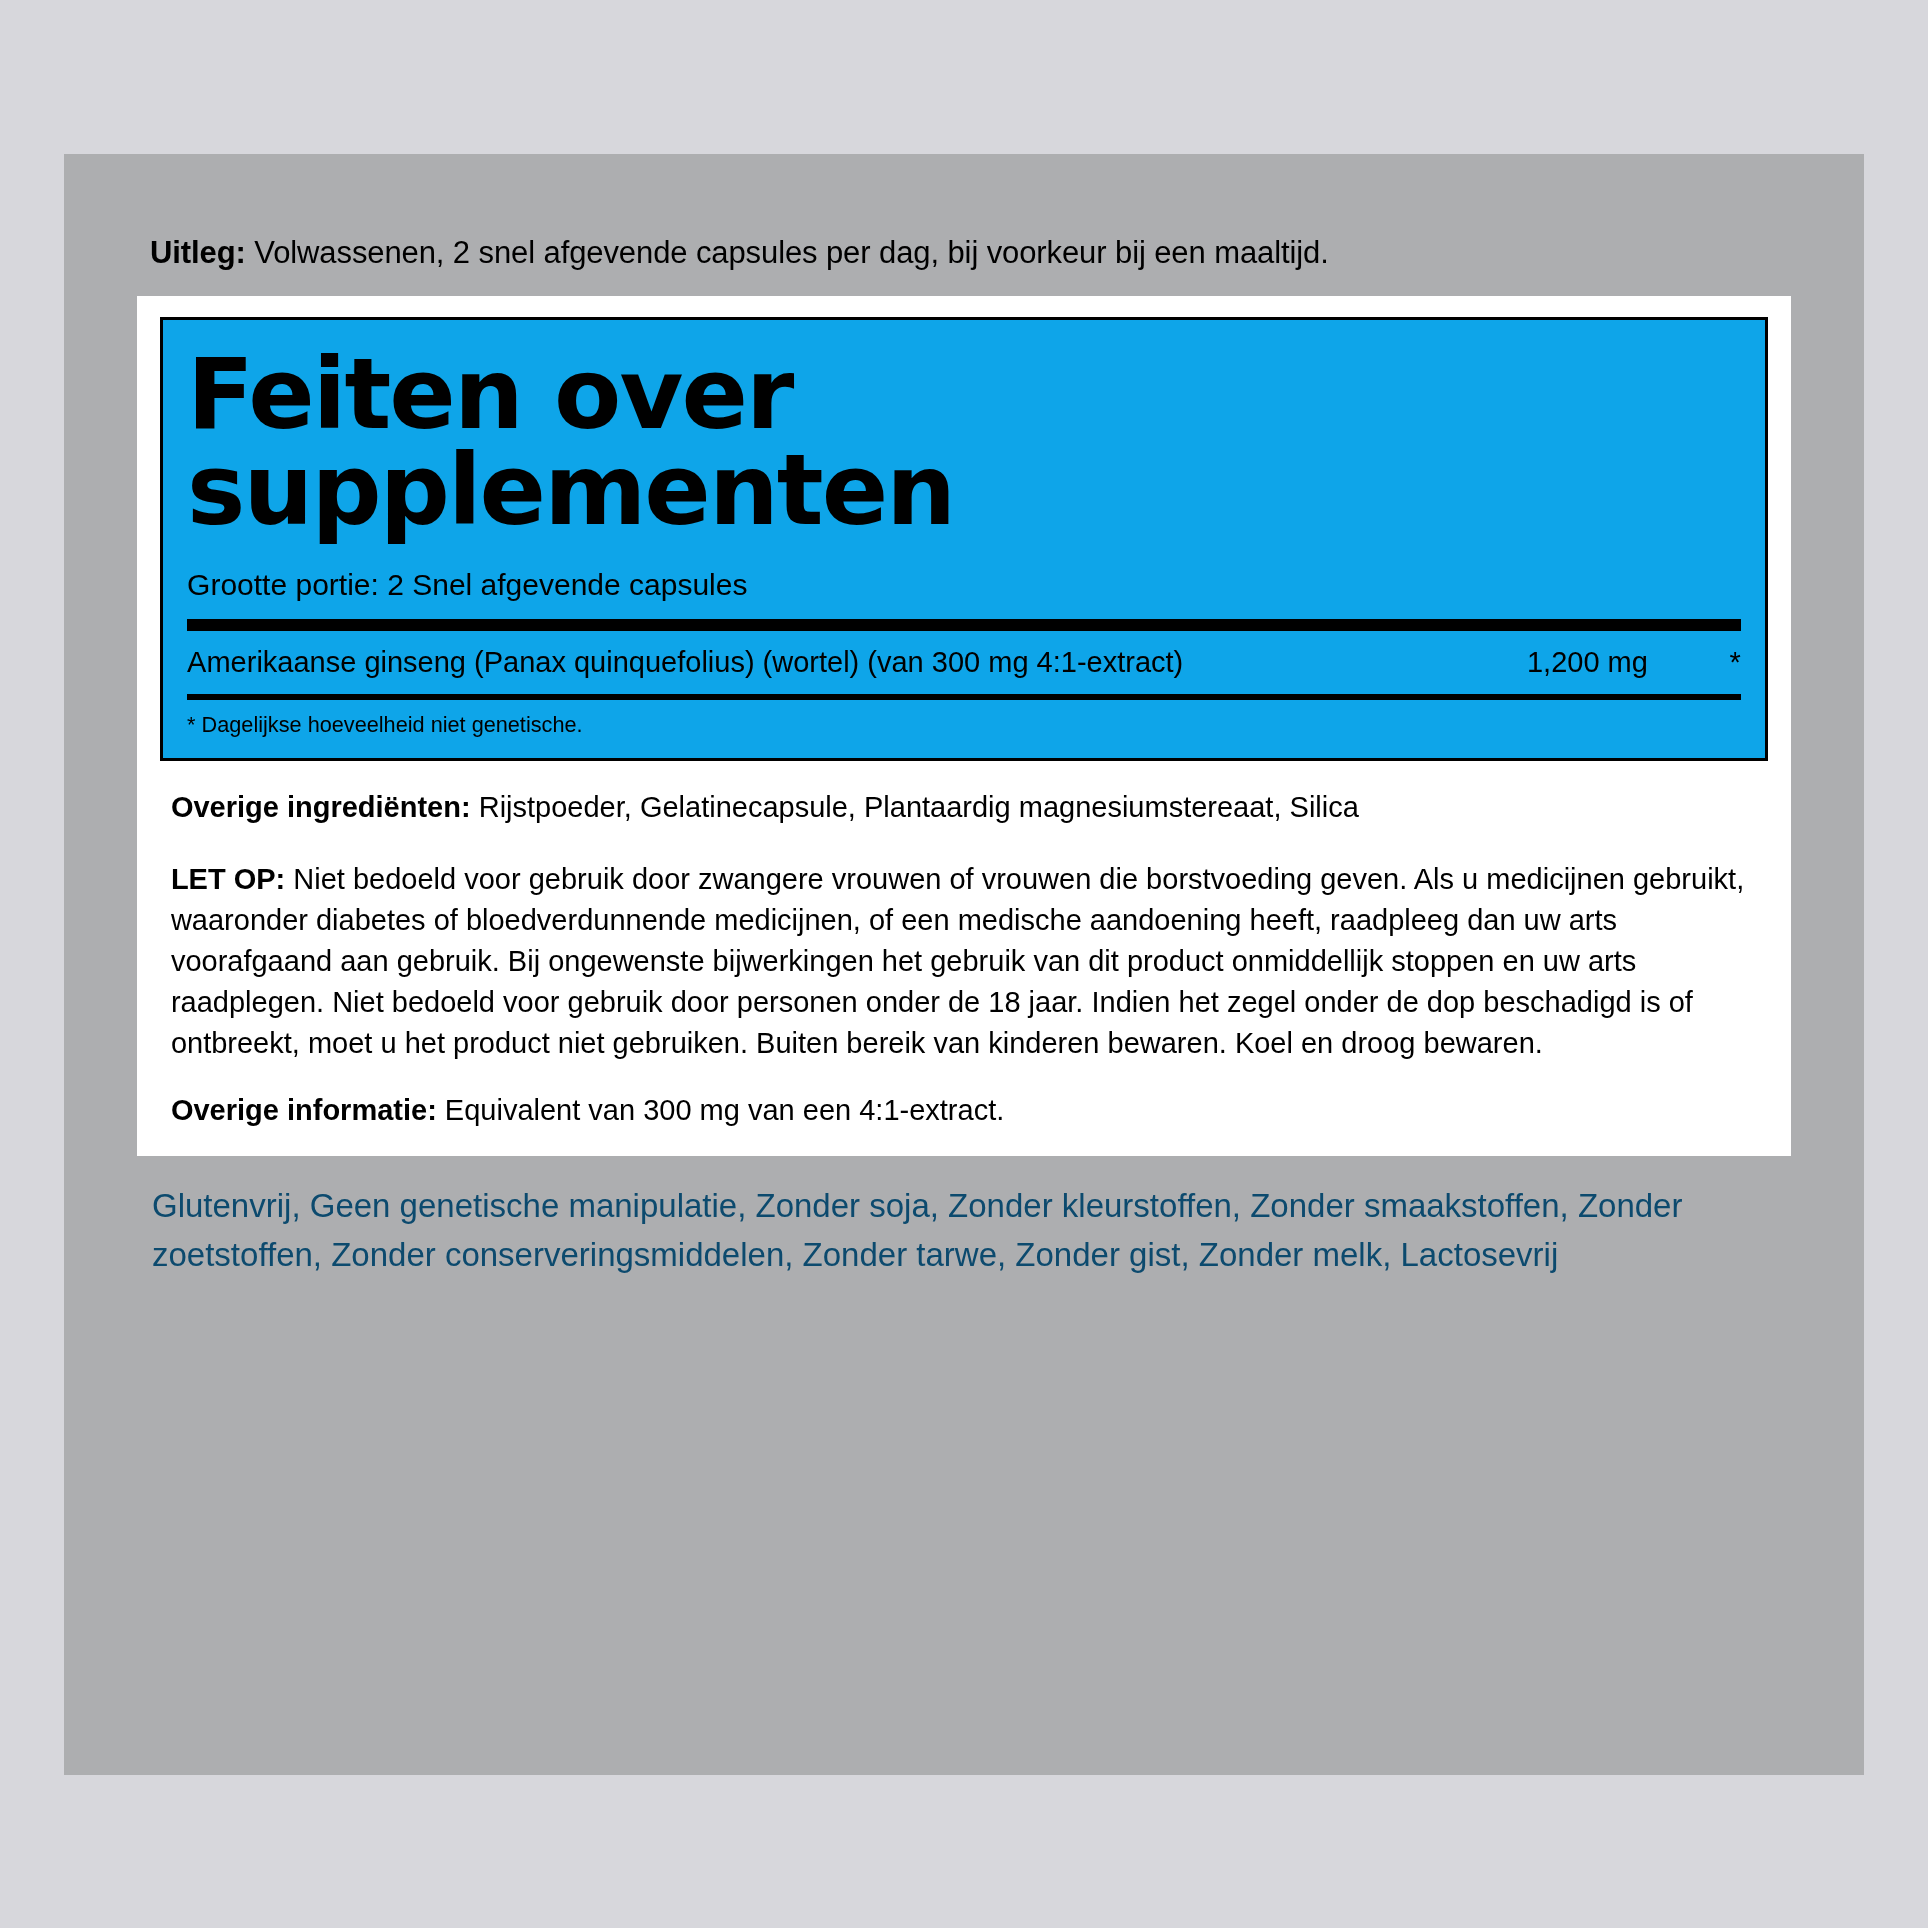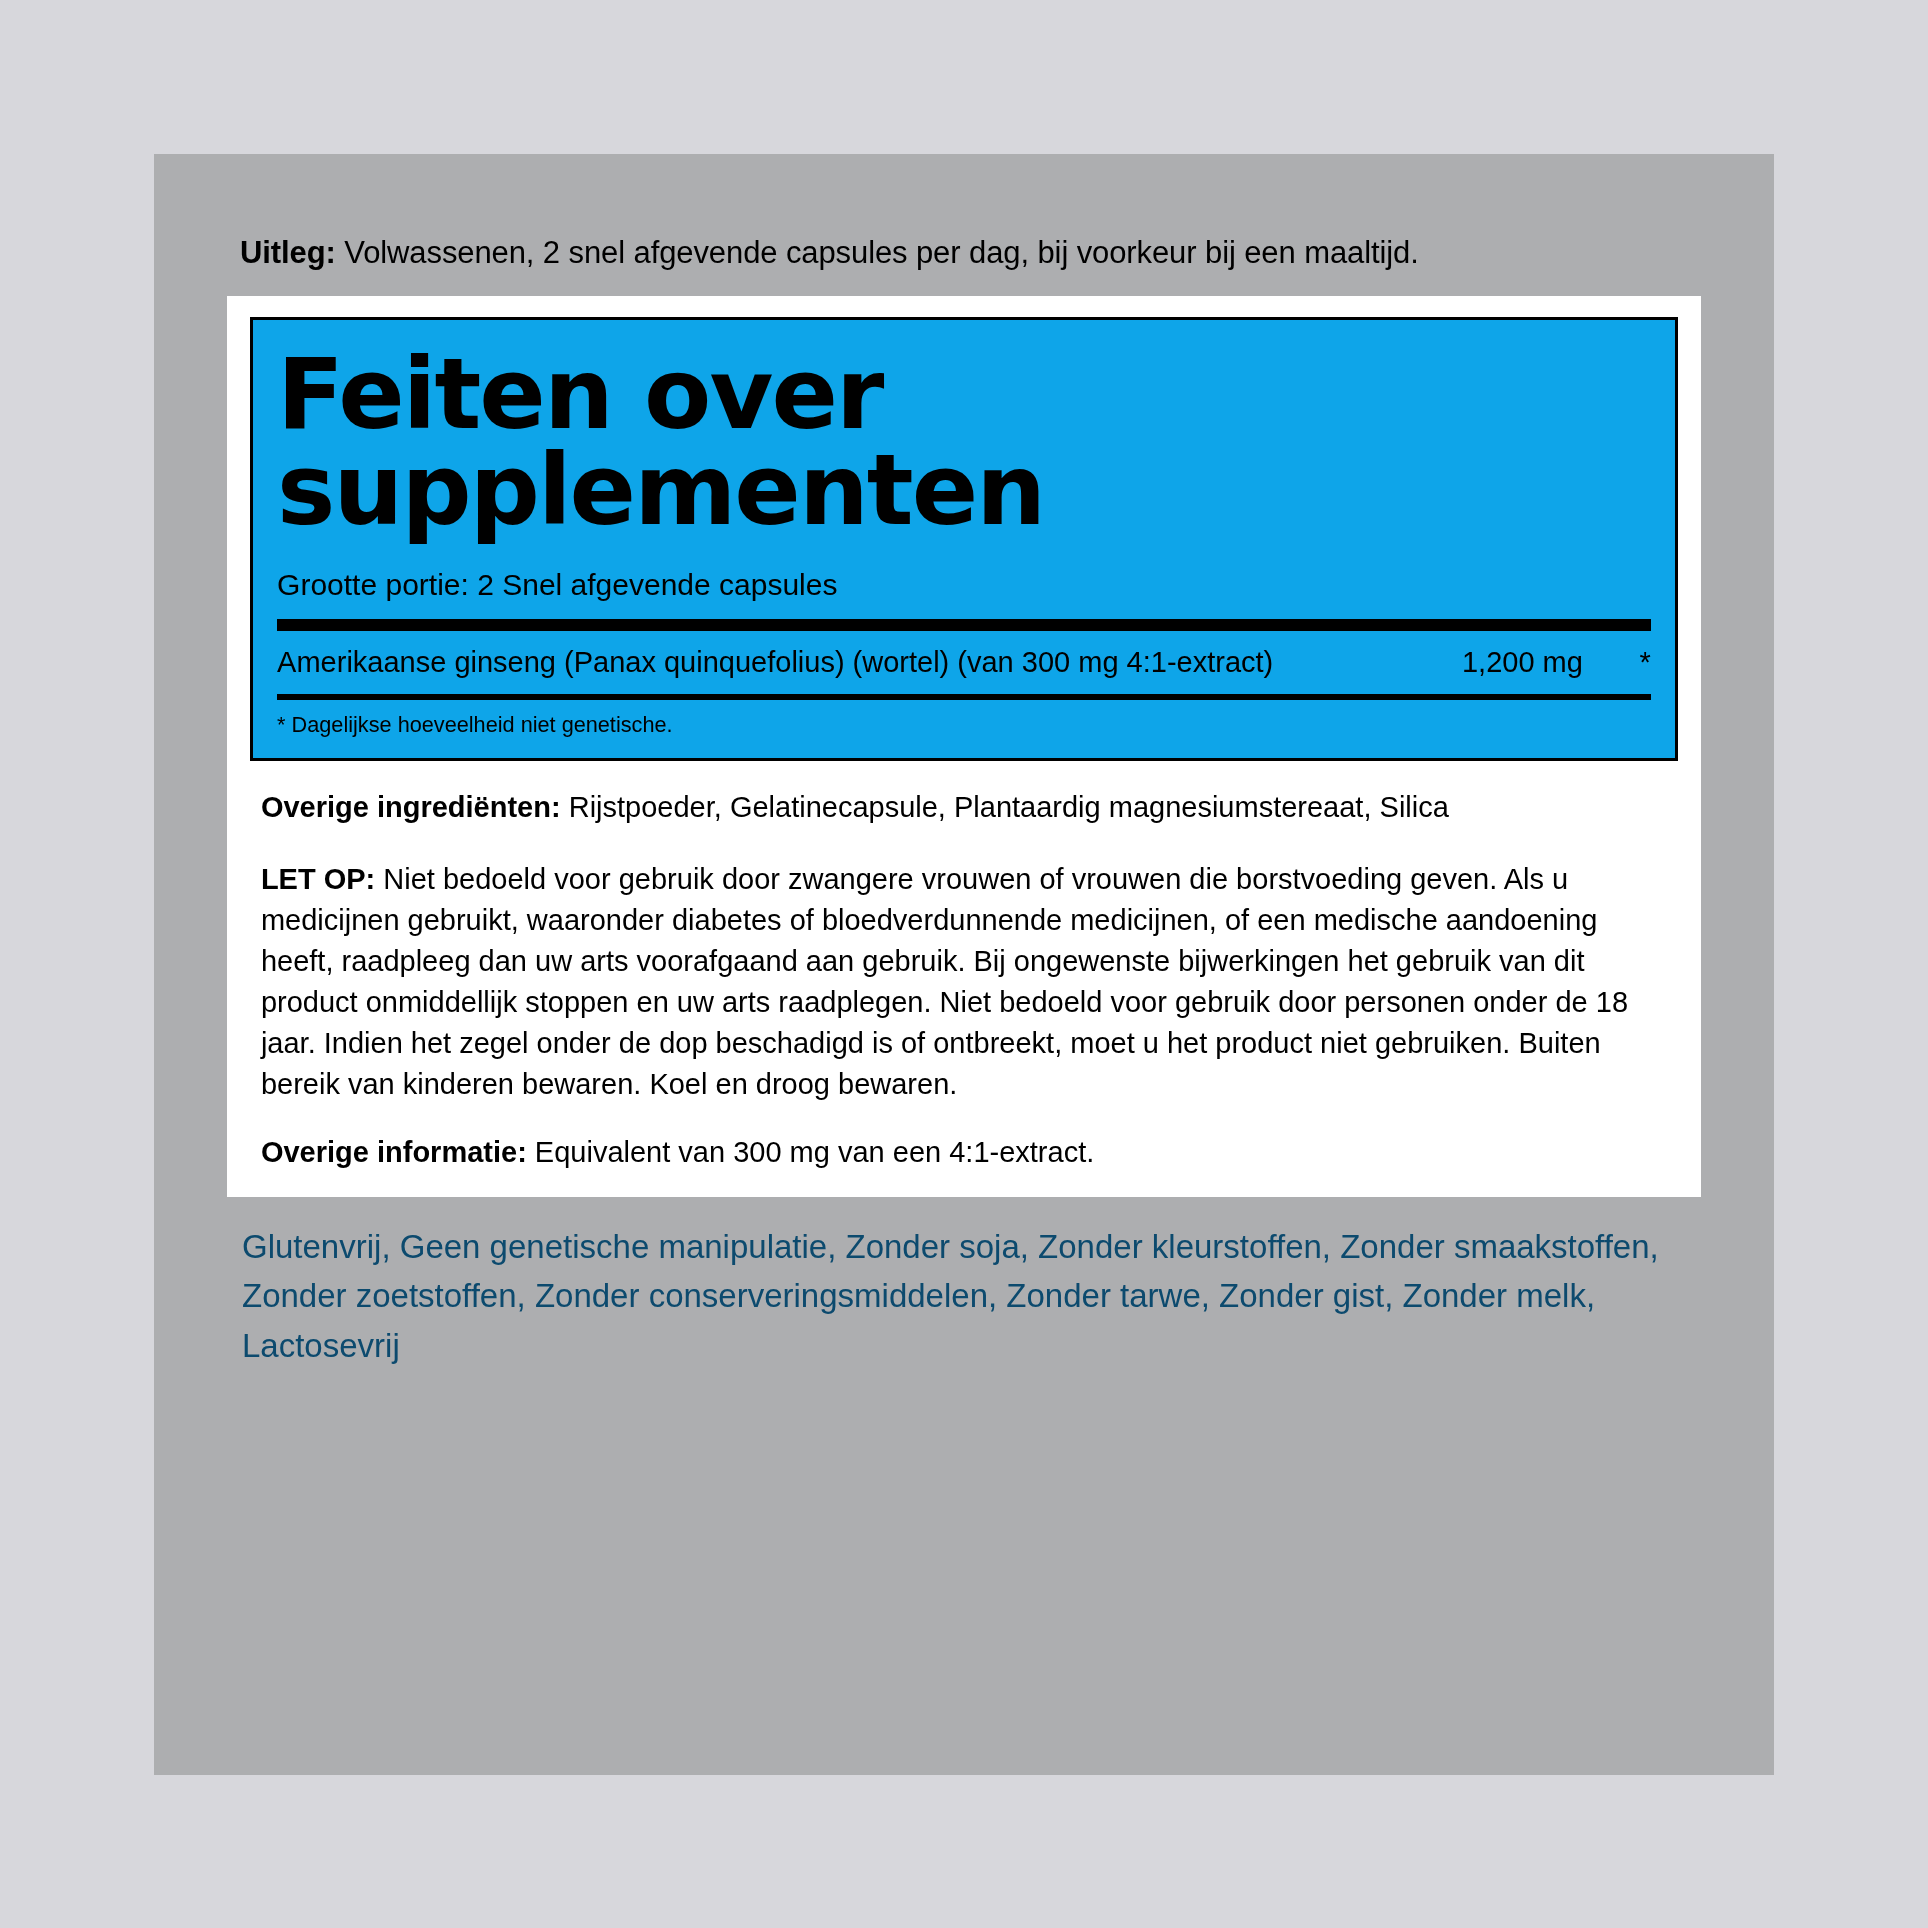--- a/index.html
+++ b/index.html
@@ -19,21 +19,21 @@
     height: 1928px;
     box-sizing: border-box;
     display: flex;
     align-items: center;
     justify-content: center;
   }
 
   
   .label-panel {
     box-sizing: border-box;
-    width: 1620px;
+    width: 1800px;
     height: 1621px;
     background: #adaeb0;
     padding: 55px 73px 0 73px;
   }
 
   
   .directions {
     font-size: 31px;
     line-height: 1.3;
     color: #000;
@@ -111,20 +111,21 @@
     color: #000;
     text-align: right;
   }
 
   .nutrient-row {
     display: flex;
     align-items: baseline;
     padding: 15px 0 15px 0;
     font-size: 29px;
     color: #000;
+    gap: 25px;
   }
   .nutrient-row .name {
     flex: 1 1 auto;
   }
   .nutrient-row .amount {
     flex: 0 0 198px;
     text-align: right;
     padding-right: 28px;
   }
   .nutrient-row .dv {

